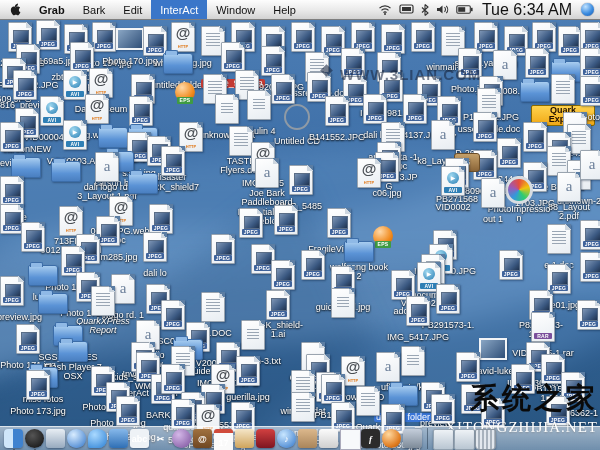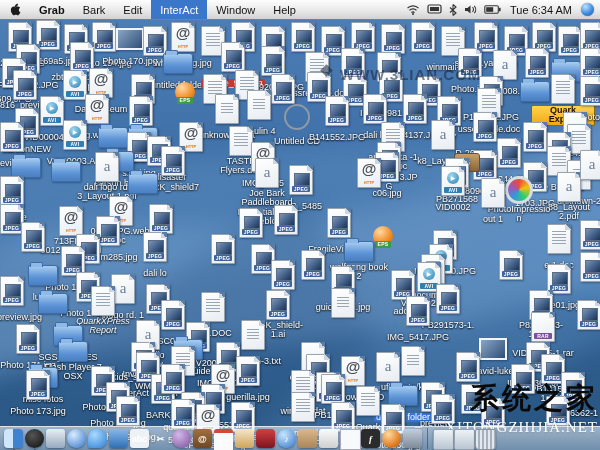--- a/index.html
+++ b/index.html
@@ -12,21 +12,21 @@
     background:linear-gradient(#fdfdfd,#e9e9e9 55%,#d2d2d2);
     border-bottom:1px solid #7e7e7e;display:flex;align-items:center;
     font-size:11px;color:#111;}
   .mb-left{display:flex;align-items:center;height:100%;}
   .apple{padding:0 9px 0 10px;display:flex;align-items:center;height:100%;}
   .mb-item{padding:0 9px;height:100%;display:flex;align-items:center;}
   .mb-item.bold{font-weight:bold;}
   .mb-item.sel{background:#3a76c9;color:#fff;}
   .mb-right{margin-left:auto;display:flex;align-items:center;height:100%;gap:7px;padding-right:6px;}
   .mb-right svg{display:block;}
-  .clock{font-size:11px;padding:0 2px;white-space:nowrap;text-align:center;}
+  .clock{font-size:16px;padding:0 2px;white-space:nowrap;text-align:center;}
   .orb{width:13px;height:13px;border-radius:50%;
     background:radial-gradient(circle at 35% 28%,#bfe2ff,#3d8de0 55%,#0f55b0);
     box-shadow:0 0 1px #235;}
 
   
   .desktop{position:absolute;inset:19px 0 0 0;z-index:10;}
   .icon{position:absolute;width:64px;margin-left:-32px;text-align:center;z-index:10;}
   .icon .lbl{display:inline-block;max-width:64px;margin-top:1px;font-size:9px;line-height:1.05;
     color:#fff;text-shadow:0 1px 2px rgba(0,0,0,.95),0 0 2px rgba(0,0,0,.6);
     word-wrap:break-word;}

